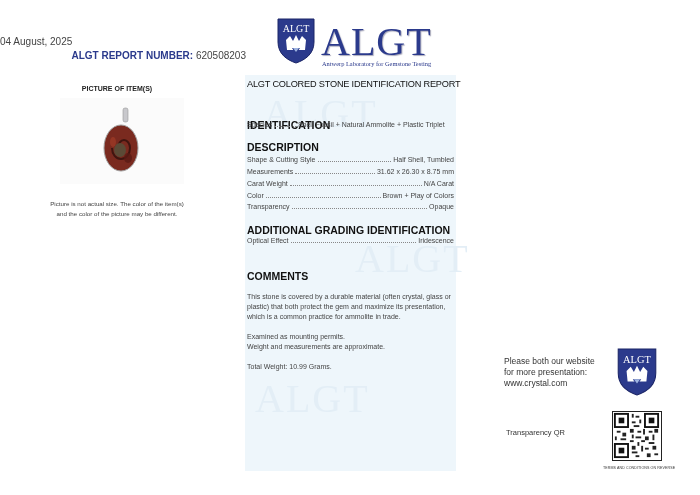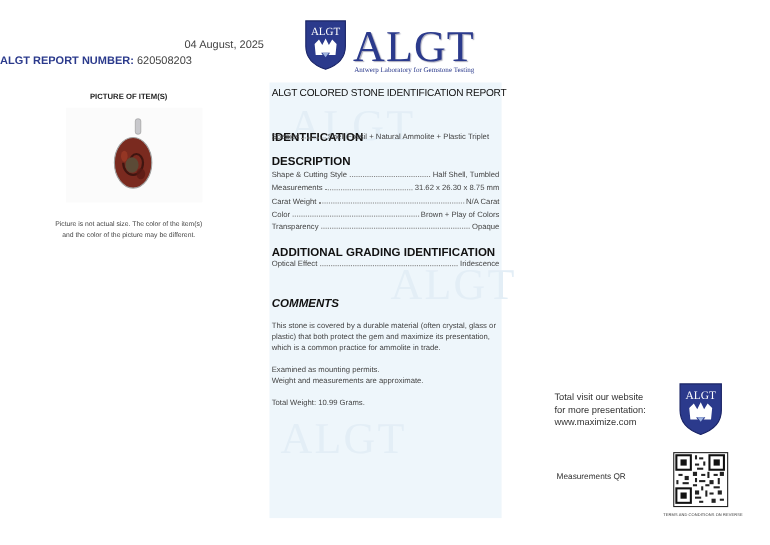--- a/index.html
+++ b/index.html
@@ -1,21 +1,21 @@
 <!DOCTYPE html>
 <html><head>
 <meta charset="utf-8">
 <style>
   * { margin: 0; padding: 0; box-sizing: border-box; }
   html, body { width: 700px; height: 495px; background: #ffffff; overflow: hidden; }
   body { position: relative; font-family: "Liberation Sans", sans-serif; color: #333; }
 
   
-  .date { position: absolute; left: 0; width: 240px; top: 36px; text-align: right; font-size: 10px; color: #444; }
-  .report-num { position: absolute; left: 0; width: 246px; top: 50px; text-align: left; font-size: 10px; color: #444; }
+  .date { position: absolute; left: 0; width: 240px; top: 36px; text-align: left; font-size: 10px; color: #444; }
+  .report-num { position: absolute; left: 0; width: 246px; top: 50px; text-align: right; font-size: 10px; color: #444; }
   .report-num .lbl { color: #2b3a8c; font-weight: bold; }
   .pic-title { position: absolute; left: 0; width: 234px; top: 85px; text-align: center; font-size: 7px; font-weight: bold; color: #222; }
   .pic-box { position: absolute; left: 60px; top: 98px; width: 124px; height: 86px; background: #fbfbfb; }
   .pic-box svg { position: absolute; left: 39px; top: 8px; }
   .pic-note { position: absolute; left: 0; width: 234px; top: 199px; text-align: center; font-size: 6.2px; line-height: 10px; color: #444; }
 
   
   .logo { position: absolute; left: 277px; top: 18px; width: 190px; height: 50px; }
   .logo .shield { position: absolute; left: 0; top: 0; }
   .logo .word { position: absolute; left: 44px; top: 0; font-family: "Liberation Serif", serif; font-size: 40px; color: #2b3a8c; letter-spacing: 1px; text-shadow: 1px 1px 1px #aab; }
@@ -118,44 +118,44 @@
   <span>Opaque</span>
 </div>
 
 <div class="section-h" style="top:224px;">ADDITIONAL GRADING IDENTIFICATION</div>
 <div class="row" style="top:237px;">
   <span>Optical Effect</span>
   <span class="dots"></span>
   <span>Iridescence</span>
 </div>
 
-<div class="section-h" style="top:270px;font-style:italic;">COMMENTS</div>
+<div class="section-h" style="top:270px;">COMMENTS</div>
 <div class="comments">
   <p>This stone is covered by a durable material (often crystal, glass or plastic) that both protect the gem and maximize its presentation, which is a common practice for ammolite in trade.</p>
   <p>
     <span>Examined as mounting permits.</span><br>
     <span>Weight and measurements are approximate.</span>
   </p>
   <p>Total Weight: 10.99 Grams.</p>
 </div>
 
 <div class="visit">
-  <div>Total visit our website</div>
+  <div>Please both our website</div>
   <div>for more presentation:</div>
-  <div>www.maximize.com</div>
+  <div>www.crystal.com</div>
 </div>
 <svg class="shield-small" width="40" height="48" viewBox="0 0 38 46">
   <path d="M1 1 H37 V24 C37 36 28 42 19 45 C10 42 1 36 1 24 Z" fill="#2b3a8c" stroke="#1a2466" stroke-width="1"></path>
   <text x="19" y="14" text-anchor="middle" font-family="Liberation Serif, serif" font-size="10" fill="#fff">ALGT</text>
   <path d="M9 22 L13 18 L16 23 L19 17 L22 23 L25 18 L29 22 L28 32 L10 32 Z" fill="#ffffff"></path>
   <path d="M15 30 L23 30 L19 36 Z" fill="#2b3a8c"></path>
   <path d="M16 30 L22 30 L19 34 Z" fill="#9fb4e0"></path>
 </svg>
 
-<div class="rc-label">Measurements QR</div>
+<div class="rc-label">Transparency QR</div>
 <div class="qr">
   <svg width="47" height="47" viewBox="0 0 25 25">
     <rect x="1" y="1" width="7" height="7" fill="none" stroke="#111" stroke-width="1"></rect>
     <rect x="3" y="3" width="3" height="3" fill="#111"></rect>
     <rect x="17" y="1" width="7" height="7" fill="none" stroke="#111" stroke-width="1"></rect>
     <rect x="19" y="3" width="3" height="3" fill="#111"></rect>
     <rect x="1" y="17" width="7" height="7" fill="none" stroke="#111" stroke-width="1"></rect>
     <rect x="3" y="19" width="3" height="3" fill="#111"></rect>
     <g fill="#222">
       <rect x="10" y="1" width="1" height="2"></rect>

